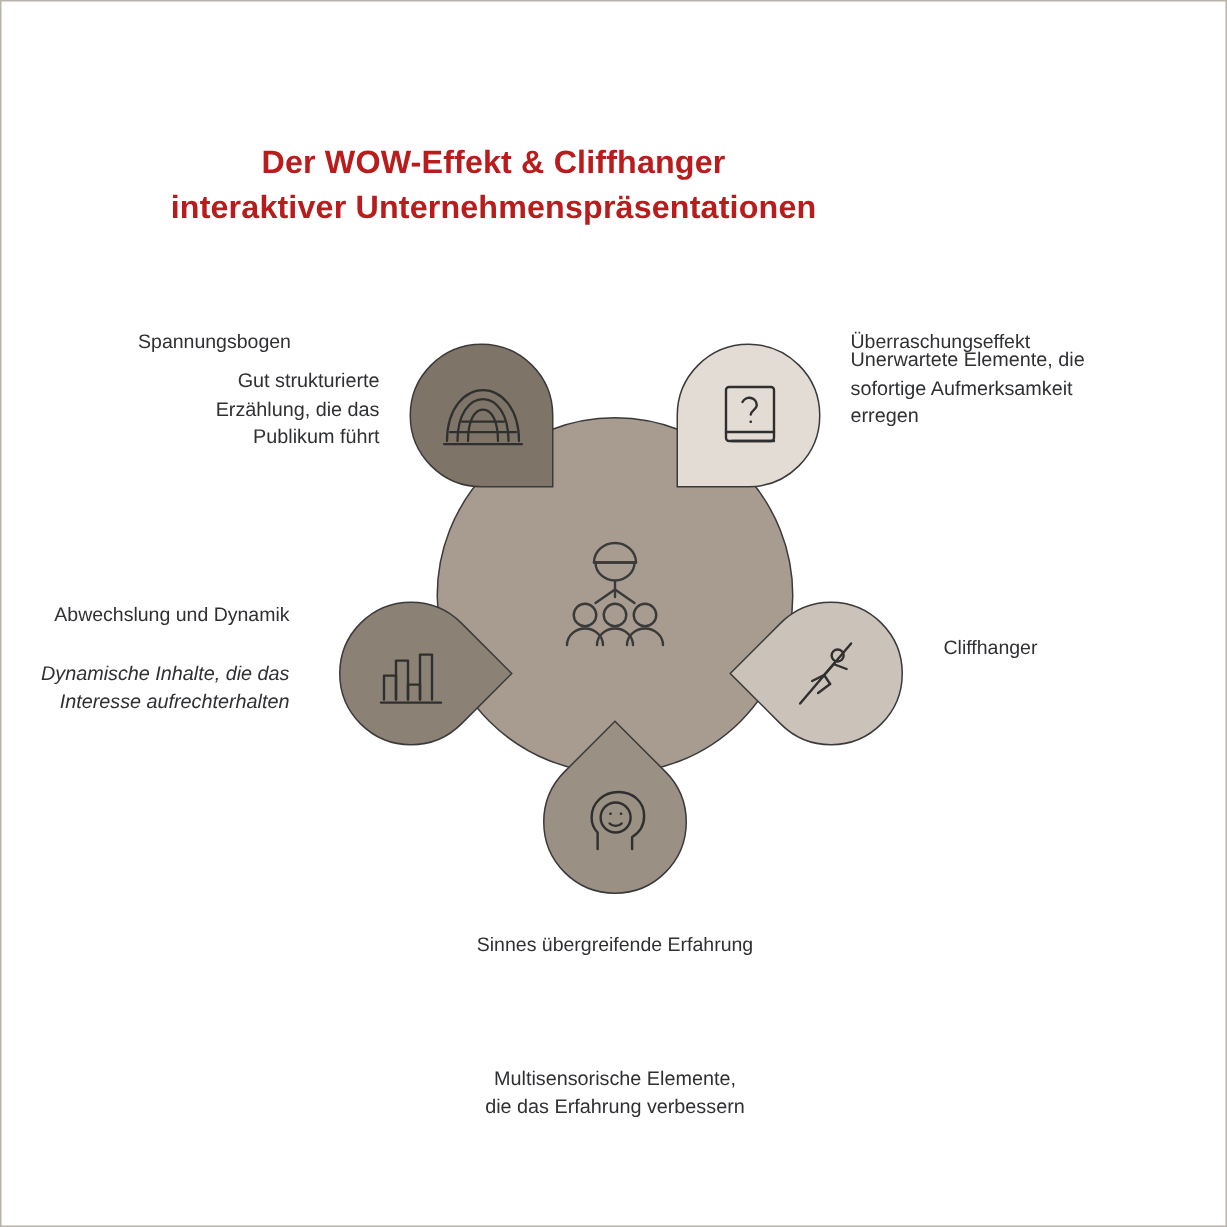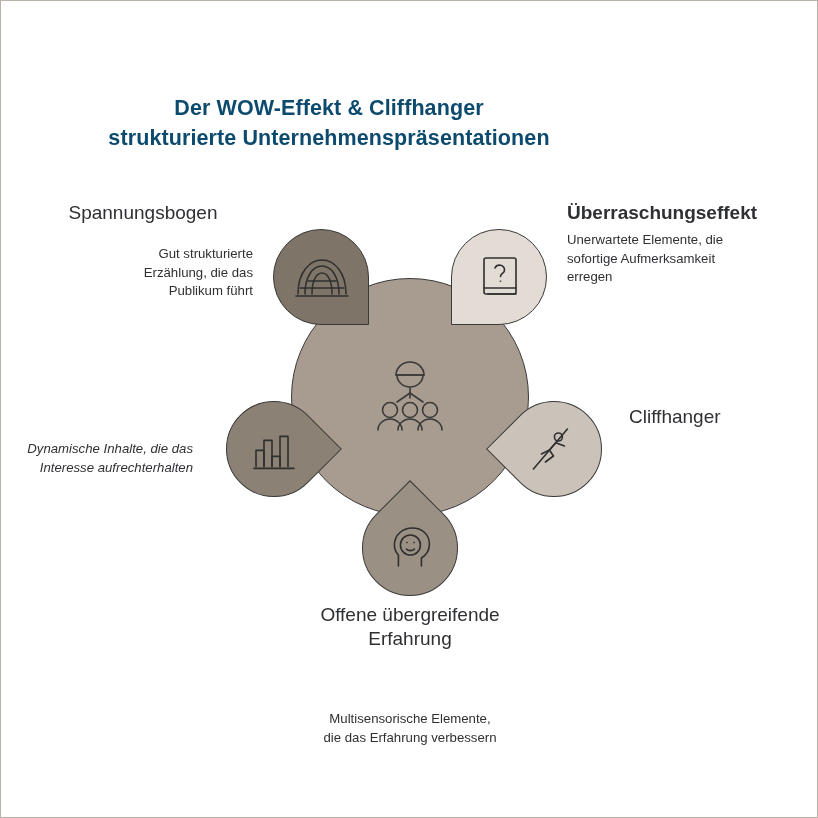--- a/index.html
+++ b/index.html
@@ -21,21 +21,21 @@
   
   #title {
     position: absolute;
     left: 0;
     top: 92px;
     width: 656px;
     text-align: center;
     font-size: 21.5px;
     font-weight: bold;
     line-height: 30px;
-    color: #0c4a6e;
+    color: #b91c1c;
     letter-spacing: 0.1px;
   }
   #title .line2 { display: block; }
 
   
   #center-circle {
     position: absolute;
     left: 290px;
     top: 277px;
     width: 238px;
@@ -100,37 +100,38 @@
     left: 361px; top: 499px;
     background: #9a9084;
     border-radius: 50% 0 50% 50%;
     transform: rotate(-45deg);
   }
   #pin-5 .pin-icon { transform: rotate(45deg); }
 
   
   .node-title {
     position: absolute;
-    font-size: 19px;
+    font-size: 13px;
     line-height: 24px;
     color: #2f3033;
+    margin-top: 15px;
   }
   .node-desc {
     position: absolute;
     font-size: 13.2px;
     line-height: 18.5px;
     color: #2f3033;
   }
 
   
   #t1 { left: 32px;  top: 200px; width: 220px; text-align: center; }
   #d1 { left: 92px;  top: 244px; width: 160px; text-align: right; }
 
   
-  #t2 { left: 566px; top: 200px; width: 230px; text-align: left; font-weight: bold; }
+  #t2 { left: 566px; top: 200px; width: 230px; text-align: left; }
   #d2 { left: 566px; top: 230px; width: 180px; text-align: left; }
 
   
   #t3 { left: 22px;  top: 382px; width: 170px; text-align: right; }
   #d3 { left: 22px;  top: 439px; width: 170px; text-align: right; font-style: italic; }
 
   
   #t4 { left: 628px; top: 404px; width: 200px; text-align: left; }
   #d4 { left: 628px; top: 442px; width: 180px; text-align: left; }
 
@@ -138,21 +139,21 @@
   #t5 { left: 309px; top: 602px; width: 200px; text-align: center; line-height: 24px; }
   #d5 { left: 319px; top: 709px; width: 180px; text-align: center; }
 </style>
 </head>
 <body>
 
 <div id="page">
 
   <div id="title">
     <span>Der WOW-Effekt &amp; Cliffhanger</span>
-    <span class="line2">strukturierte Unternehmenspräsentationen</span>
+    <span class="line2">interaktiver Unternehmenspräsentationen</span>
   </div>
 
   <div id="center-circle"></div>
   <div id="center-icon">
     <svg viewBox="0 0 94 94" width="94" height="94" fill="none" stroke="#3a3a3a" stroke-width="1.6" stroke-linecap="round" stroke-linejoin="round">
 
       <path d="M33 22 a14 13 0 0 1 28 0 z"></path>
       <path d="M33 22 h28"></path>
       <path d="M34 22 a13 12 0 0 0 26 0"></path>
       <path d="M47 35 v10"></path>
@@ -231,20 +232,21 @@
       </svg>
     </span>
   </div>
 
   <div class="node-title" id="t1">Spannungsbogen</div>
   <div class="node-desc" id="d1">Gut strukturierte Erzählung, die das Publikum führt</div>
 
   <div class="node-title" id="t2">Überraschungseffekt</div>
   <div class="node-desc" id="d2">Unerwartete Elemente, die sofortige Aufmerksamkeit erregen</div>
 
+  <div class="node-title" id="t3">Abwechslung und Dynamik</div>
   <div class="node-desc" id="d3">Dynamische Inhalte, die das Interesse aufrechterhalten</div>
 
   <div class="node-title" id="t4">Cliffhanger</div>
 
-  <div class="node-title" id="t5">Offene übergreifende Erfahrung</div>
+  <div class="node-title" id="t5">Sinnes übergreifende Erfahrung</div>
   <div class="node-desc" id="d5">Multisensorische Elemente, die das Erfahrung verbessern</div>
 
 </div>
 
 </body></html>

